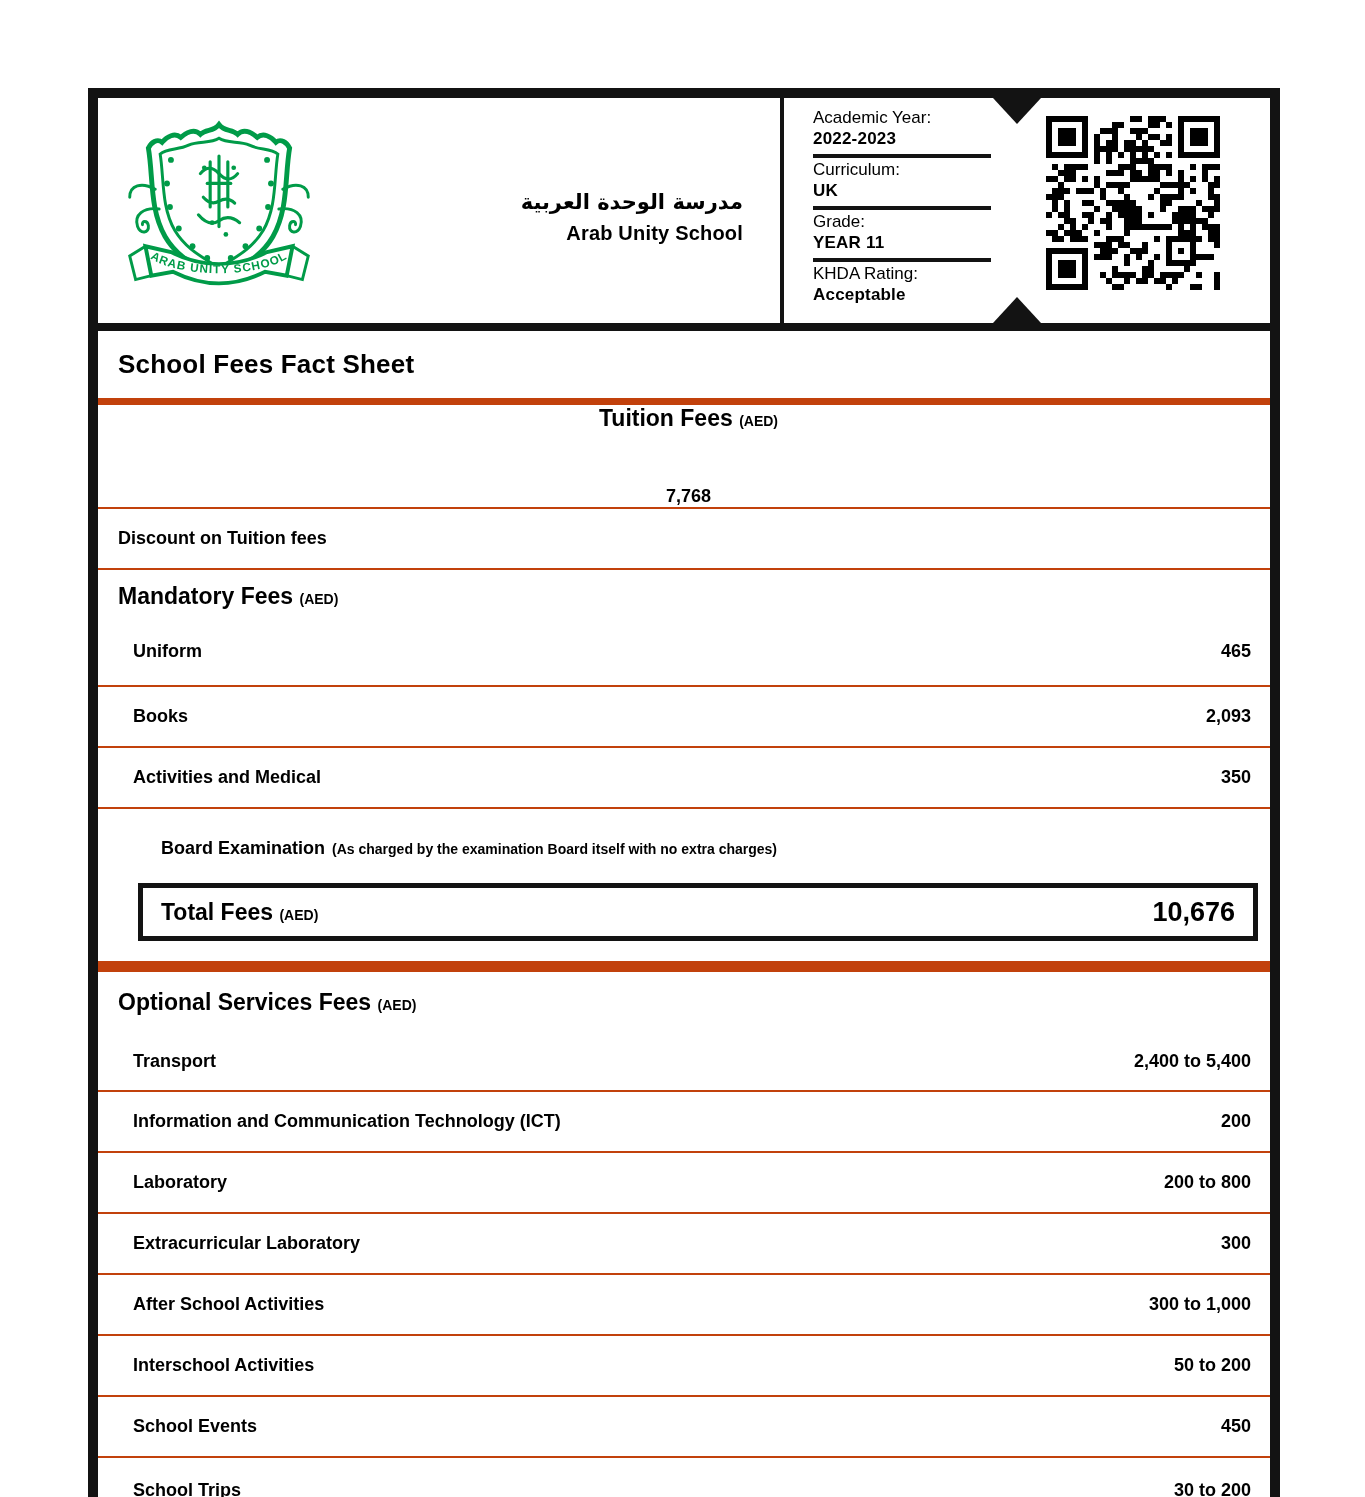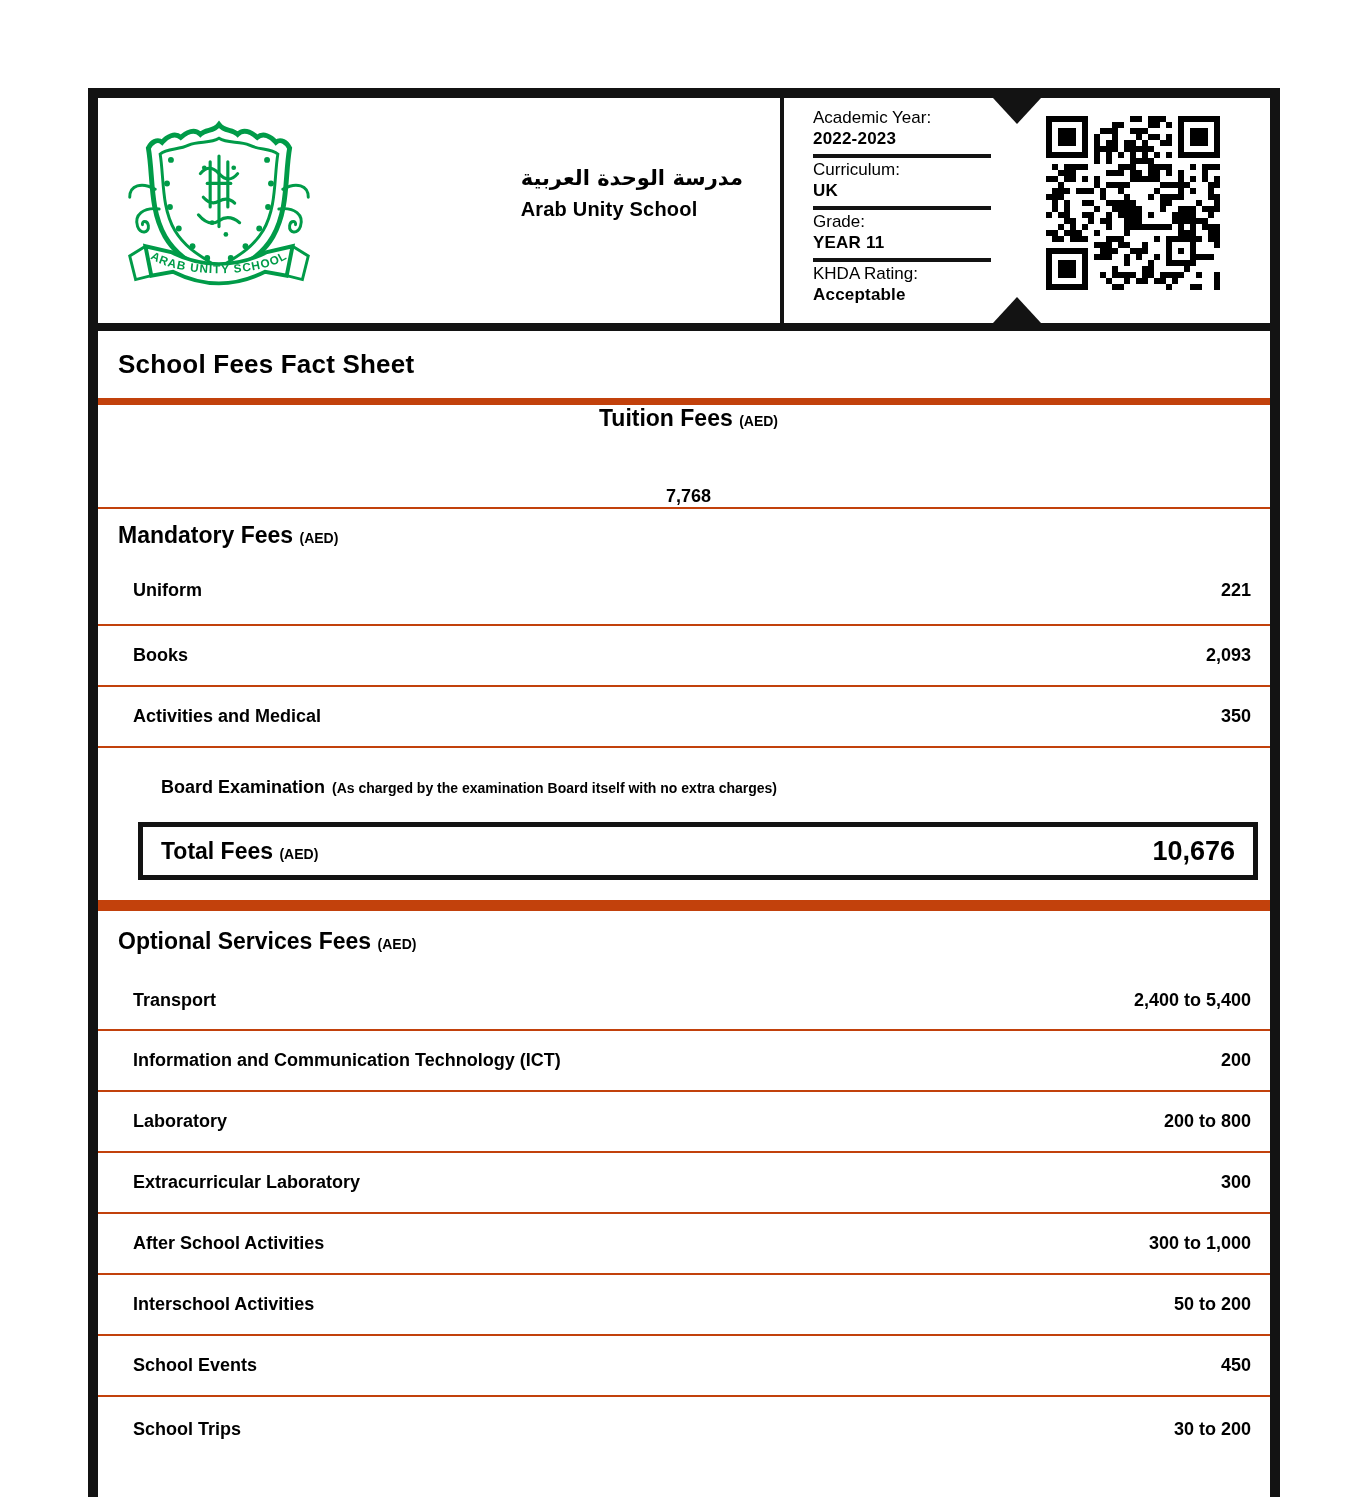--- a/index.html
+++ b/index.html
@@ -8,21 +8,21 @@
     width:1365px; height:1497px; position:relative; overflow:hidden;
     font-family:"Liberation Sans", sans-serif; color:#000;
   }
   .frame {
     position:absolute; left:88px; top:88px; width:1192px; height:1409px;
     border:10px solid #131313; border-bottom:none; background:#fff; overflow:hidden;
   }
   
   .header { position:relative; height:233px; border-bottom:8px solid #131313; }
   .logo { position:absolute; left:18px; top:14px; width:206px; height:188px; }
-  .names { position:absolute; right:527px; top:68px; white-space:nowrap; }
+  .names { position:absolute; right:527px; top:92px; text-align:right; white-space:nowrap; }
   .arabic  { font-family:"DejaVu Sans", sans-serif; direction:rtl; font-size:21px; font-weight:bold; line-height:1.2; }
   .english { font-size:20px; font-weight:bold; margin-top:7px; letter-spacing:.2px; }
   .vline { position:absolute; left:682px; top:0; width:4px; height:100%; background:#131313; }
   .info { position:absolute; left:715px; top:8px; width:178px; }
   .info-row { padding:2px 0 6px; border-bottom:4px solid #131313; }
   .info-row:last-child { border-bottom:none; }
   .info-label { font-size:17px; line-height:19px; }
   .info-value { font-size:17px; font-weight:bold; line-height:19px; margin-top:2px; letter-spacing:.2px; }
   .tri { position:absolute; left:895px; width:0; height:0;
          border-left:24px solid transparent; border-right:24px solid transparent; }
@@ -547,28 +547,32 @@
 
   <div class="box title-box">
     <span class="doc-title">School Fees Fact Sheet</span>
   </div>
 
   <div class="box flexrow row-tuition">
     <span class="sec-title"><span>Tuition Fees</span> <span class="unit">(AED)</span></span>
     <span class="val">7,768</span>
   </div>
 
+  <div class="box flexrow row-discount">
+    <span class="lbl">Discount on Tuition fees</span>
+    <span class="val"></span>
+  </div>
 
   <div class="box group group-mandatory">
     <div class="sec-head">
       <span class="sec-title"><span>Mandatory Fees</span> <span class="unit">(AED)</span></span>
     </div>
     <div class="flexrow">
       <span class="lbl">Uniform</span>
-      <span class="val">221</span>
+      <span class="val">465</span>
     </div>
   </div>
 
   <div class="box flexrow row-std">
     <span class="lbl">Books</span>
     <span class="val">2,093</span>
   </div>
 
   <div class="box flexrow row-std">
     <span class="lbl">Activities and Medical</span>

